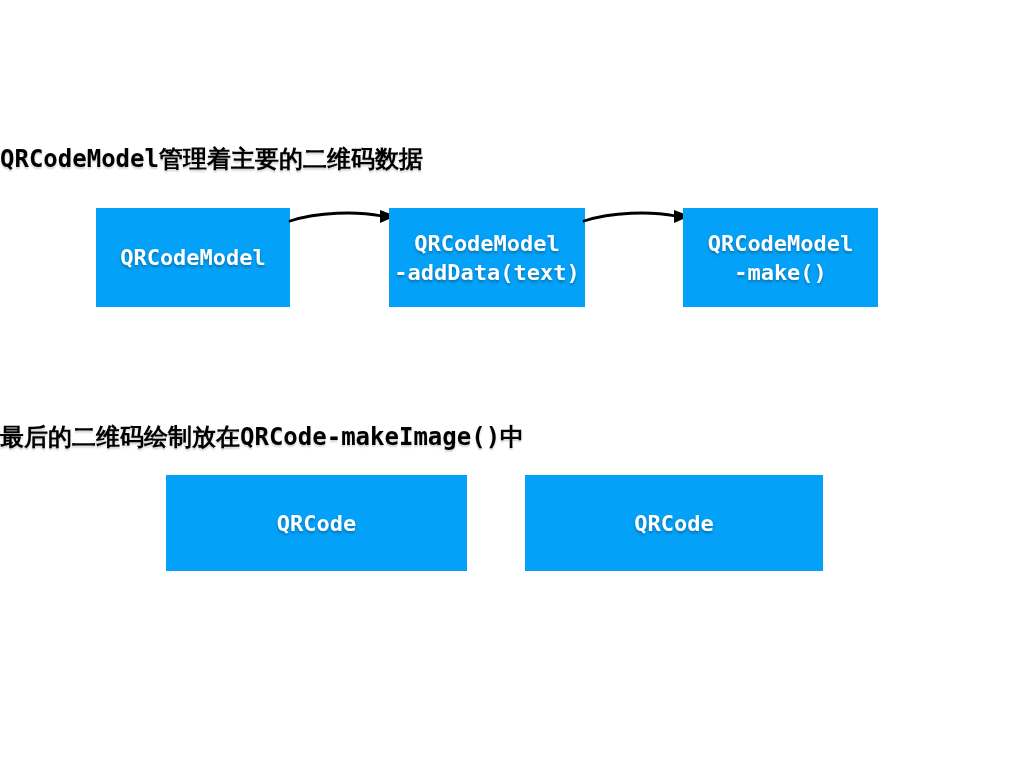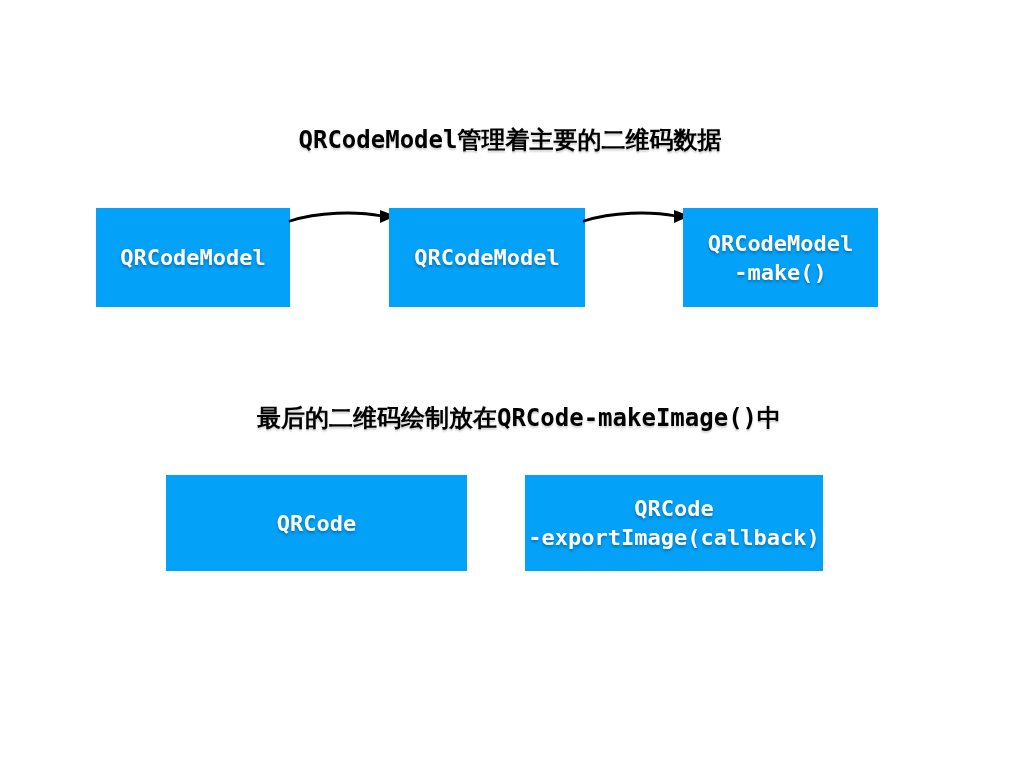--- a/index.html
+++ b/index.html
@@ -10,35 +10,35 @@
     background: #ffffff;
     overflow: hidden;
     font-family: "DejaVu Sans Mono", "DejaVu Sans", "Liberation Sans", sans-serif;
   }
   .title {
     position: absolute;
     color: #000000;
     font-weight: bold;
     font-size: 24px;
     line-height: 35px;
-    text-align: center;
+    text-align: left;
     white-space: nowrap;
     text-shadow: 0 2px 2px rgba(0,0,0,0.18);
+    margin-top: 19px;
   }
   .title-1 {
     left: 0;
     top: 125px;
     width: 1020px;
     line-height: 30px;
   }
   .title-2 {
     left: 0;
     top: 401px;
     width: 996px;
-    padding-left: 21px;
   }
   .box {
     position: absolute;
     background: var(--box-blue, #04a1f9);
     color: #ffffff;
     font-weight: bold;
     font-size: 22px;
     line-height: 29px;
     display: flex;
     flex-direction: column;
@@ -73,20 +73,21 @@
     <span>QRCodeModel</span>
   </div>
 
   <svg class="arrow arrow-1" viewBox="0 0 110 28" xmlns="http://www.w3.org/2000/svg">
     <path d="M 2 17 C 30 8, 68 7, 94 12" fill="none" stroke="#000000" stroke-width="2.8" stroke-linecap="round"></path>
     <polygon points="92,6 108,12 92,19" fill="#000000"></polygon>
   </svg>
 
   <div class="box box-2">
     <span>QRCodeModel</span>
+    <span>-addData(text)</span>
   </div>
 
   <svg class="arrow arrow-2" viewBox="0 0 110 28" xmlns="http://www.w3.org/2000/svg">
     <path d="M 2 17 C 30 8, 68 7, 94 12" fill="none" stroke="#000000" stroke-width="2.8" stroke-linecap="round"></path>
     <polygon points="92,6 108,12 92,19" fill="#000000"></polygon>
   </svg>
 
   <div class="box box-3">
     <span>QRCodeModel</span>
     <span>-make()</span>
@@ -95,16 +96,15 @@
   <div class="title title-2">
     <div>最后的二维码绘制放在QRCode-makeImage()中</div>
   </div>
 
   <div class="box box-4">
     <span>QRCode</span>
   </div>
 
   <div class="box box-5">
     <span>QRCode</span>
-    <span>-exportImage(callback)</span>
   </div>
 
 </div>
 
 </body></html>

